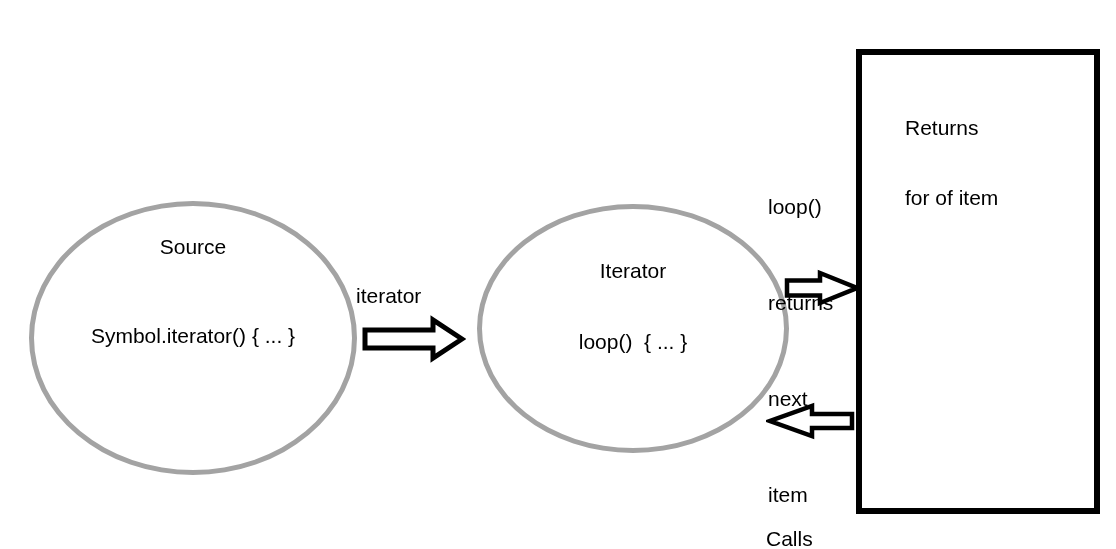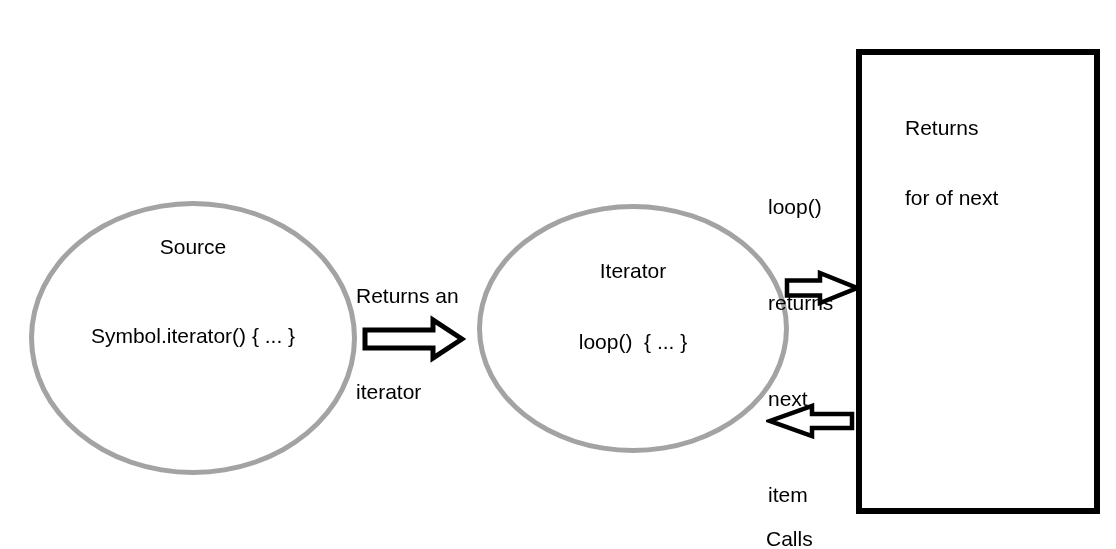--- a/index.html
+++ b/index.html
@@ -90,25 +90,24 @@
     <div class="node-body" id="source-body">Symbol.iterator() { ... }</div>
   </div>
 
   <div class="node-ellipse" id="iterator-ellipse">
     <div class="node-title" id="iterator-title">Iterator</div>
     <div class="node-body" id="iterator-body">loop()  { ... }</div>
   </div>
 
   <div class="node-rect" id="consumer-rect">
     <div class="node-title-left" id="consumer-title">Returns</div>
-    <div class="node-body-left" id="consumer-body">for of next</div>
+    <div class="node-body-left" id="consumer-body">for of item</div>
   </div>
 
   <div class="edge-label" id="label-returns-iterator">
-    <div>Returns an</div>
     <div>iterator</div>
   </div>
 
   <div class="edge-label" id="label-next-returns">
     <div>loop()</div>
     <div>returns</div>
     <div>next</div>
     <div>item</div>
   </div>
 

